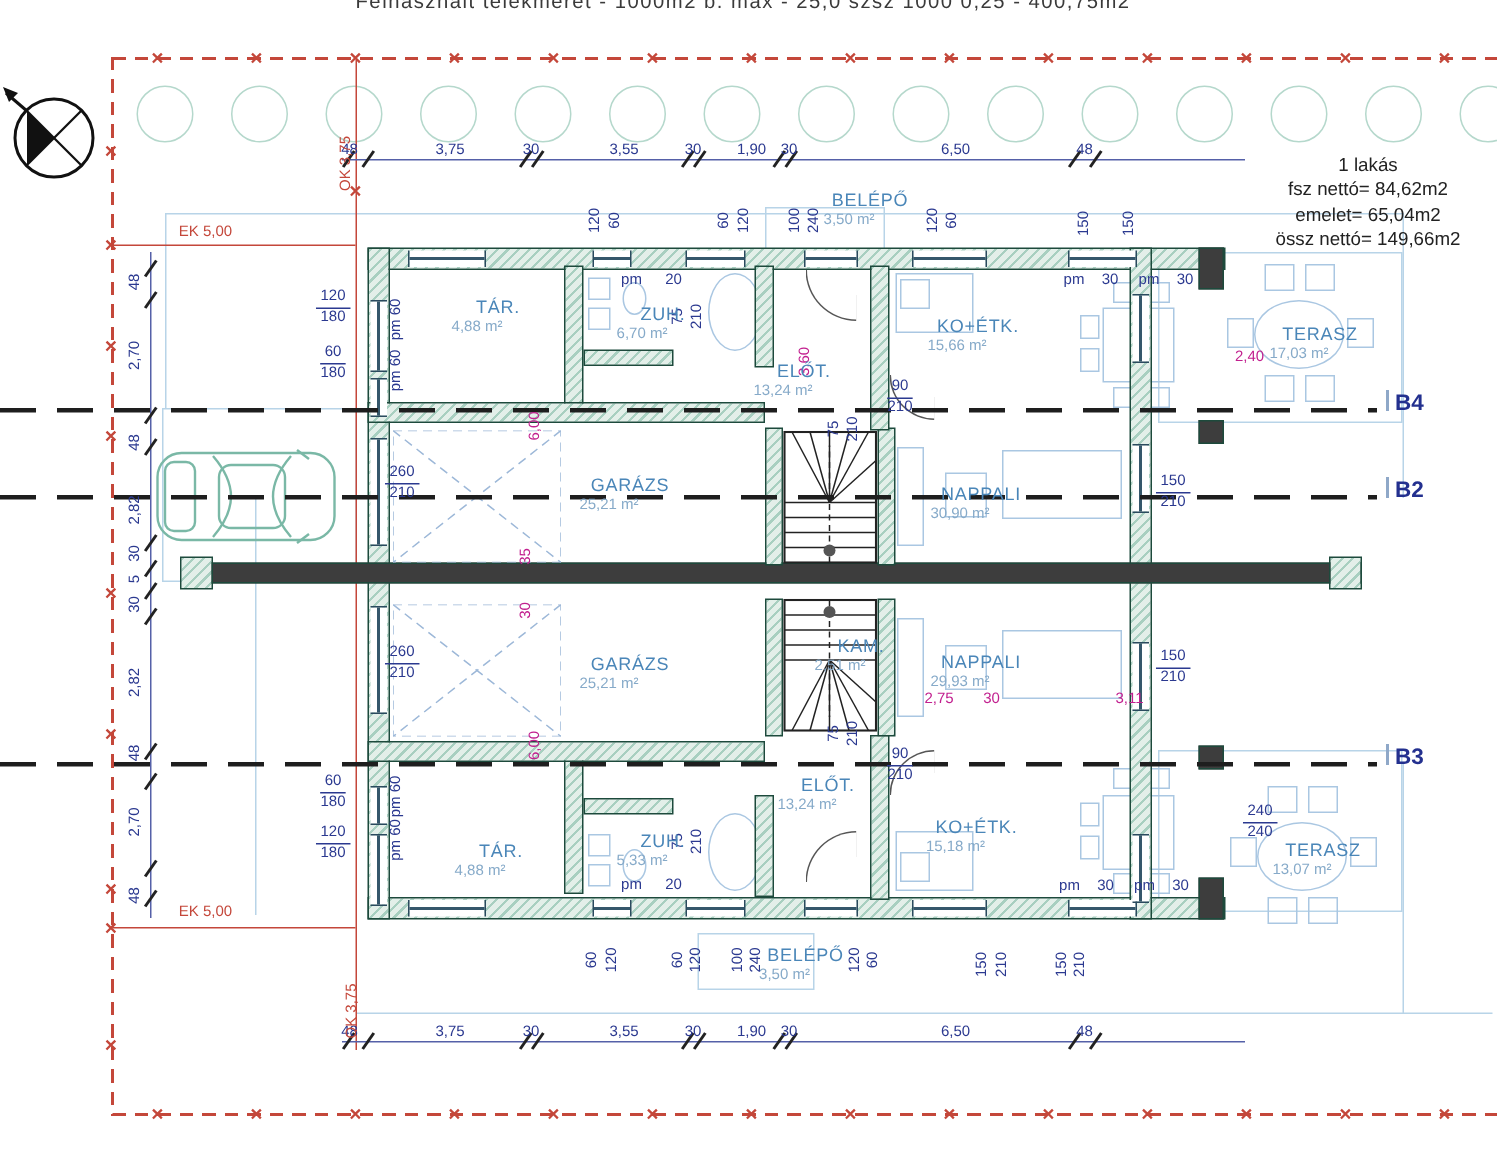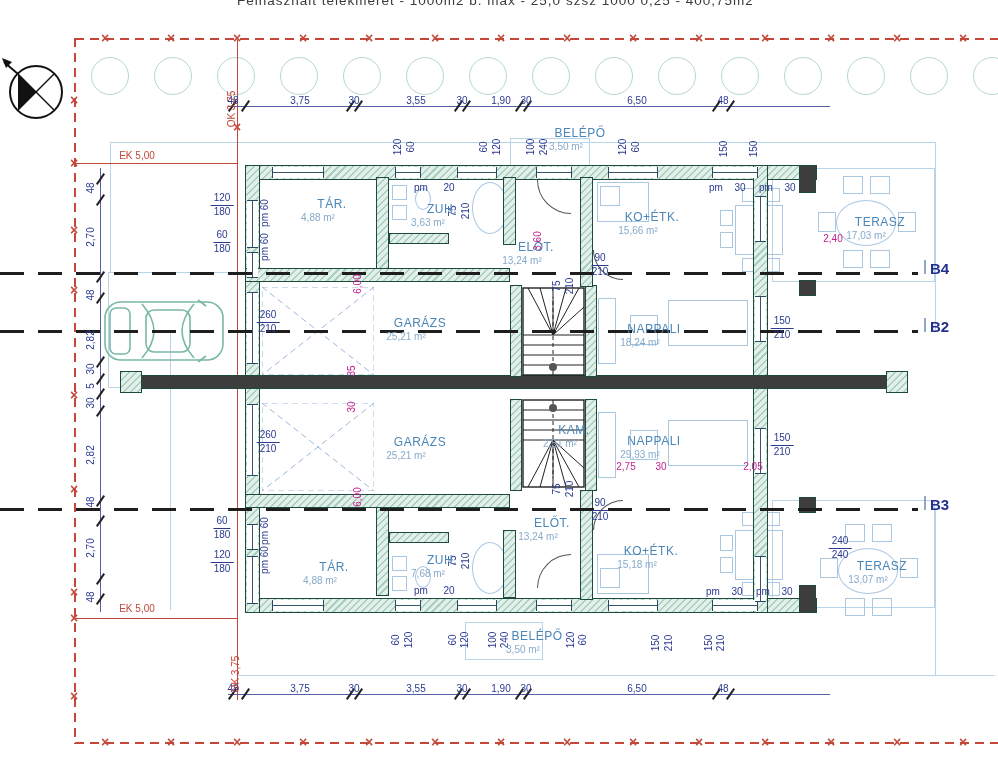--- a/index.html
+++ b/index.html
@@ -47,20 +47,26 @@
   svg{position:absolute;z-index:4;}
   .stair-svg{z-index:4;}
 </style>
 </head>
 <body>
 
 <div id="canvas">
 
   <div id="site-text">Felhasznált telekméret - 1000m2 b. max - 25,0 szsz 1000 0,25 - 400,75m2</div>
 
+  <div id="summary">
+    <div>1 lakás</div>
+    <div>fsz nettó= 84,62m2</div>
+    <div>emelet= 65,04m2</div>
+    <div>össz nettó= 149,66m2</div>
+  </div>
 
   <svg style="left:2px;top:58px;" width="64" height="64" viewBox="0 0 64 64">
     <circle cx="34" cy="34" r="26" fill="none" stroke="#111" stroke-width="2"></circle>
     <line x1="16" y1="16" x2="52" y2="52" stroke="#111" stroke-width="1.5"></line>
     <line x1="52" y1="16" x2="16" y2="52" stroke="#111" stroke-width="1.5"></line>
     <polygon points="34,34 16,16 16,52" fill="#111"></polygon>
     <line x1="16" y1="16" x2="2" y2="4" stroke="#111" stroke-width="2"></line>
     <polygon points="0,0 10,4 4,10" fill="#111"></polygon>
   </svg>
 
@@ -357,21 +363,21 @@
       <div class="tick" style="left: 94px; top: 500px;"></div>
       <div class="tick" style="left: 94px; top: 520px;"></div>
       <div class="tick" style="left: 94px; top: 578px;"></div>
       <div class="tick" style="left: 94px; top: 598px;"></div>
       <div class="room" style="left: 318px; top: 211px;">
         <div class="rn">TÁR.</div>
         <div class="ra">4,88 m²</div>
       </div>
       <div class="room" style="left: 428px; top: 216px;">
         <div class="rn">ZUH.</div>
-        <div class="ra">3,63 m²</div>
+        <div class="ra">6,70 m²</div>
       </div>
       <div class="room" style="left: 522px; top: 254px;">
         <div class="rn">ELŐT.</div>
         <div class="ra">13,24 m²</div>
       </div>
       <div class="room" style="left: 566px; top: 140px;">
         <div class="rn">BELÉPŐ</div>
         <div class="ra">3,50 m²</div>
       </div>
       <div class="room" style="left: 638px; top: 224px;">
@@ -381,41 +387,41 @@
       <div class="room" style="left: 866px; top: 229px;">
         <div class="rn">TERASZ</div>
         <div class="ra">17,03 m²</div>
       </div>
       <div class="room" style="left: 406px; top: 330px;">
         <div class="rn">GARÁZS</div>
         <div class="ra">25,21 m²</div>
       </div>
       <div class="room" style="left: 640px; top: 336px;">
         <div class="rn">NAPPALI</div>
-        <div class="ra">18,24 m²</div>
+        <div class="ra">30,90 m²</div>
       </div>
       <div class="room" style="left: 406px; top: 449px;">
         <div class="rn">GARÁZS</div>
         <div class="ra">25,21 m²</div>
       </div>
       <div class="room" style="left: 560px; top: 437px;">
         <div class="rn">KAM.</div>
         <div class="ra">2,51 m²</div>
       </div>
       <div class="room" style="left: 640px; top: 448px;">
         <div class="rn">NAPPALI</div>
         <div class="ra">29,93 m²</div>
       </div>
       <div class="room" style="left: 538px; top: 530px;">
         <div class="rn">ELŐT.</div>
         <div class="ra">13,24 m²</div>
       </div>
       <div class="room" style="left: 428px; top: 567px;">
         <div class="rn">ZUH.</div>
-        <div class="ra">7,68 m²</div>
+        <div class="ra">5,33 m²</div>
       </div>
       <div class="room" style="left: 320px; top: 574px;">
         <div class="rn">TÁR.</div>
         <div class="ra">4,88 m²</div>
       </div>
       <div class="room" style="left: 637px; top: 558px;">
         <div class="rn">KO+ÉTK.</div>
         <div class="ra">15,18 m²</div>
       </div>
       <div class="room" style="left: 523px; top: 643px;">
@@ -527,20 +533,20 @@
       <div class="t" style="left: 737px; top: 591px;">30</div>
       <div class="t" style="left: 763px; top: 591px;">pm</div>
       <div class="t" style="left: 787px; top: 591px;">30</div>
       <div class="t rot cm" style="left: 537px; top: 241px;">3,60</div>
       <div class="t rot cm" style="left: 357px; top: 284px;">6,00</div>
       <div class="t rot cm" style="left: 357px; top: 497px;">6,00</div>
       <div class="t rot cm" style="left: 351px; top: 371px;">35</div>
       <div class="t rot cm" style="left: 351px; top: 407px;">30</div>
       <div class="t cm" style="left: 626px; top: 466px;">2,75</div>
       <div class="t cm" style="left: 661px; top: 466px;">30</div>
-      <div class="t cm" style="left: 753px; top: 466px;">2,05</div>
+      <div class="t cm" style="left: 753px; top: 466px;">3,11</div>
       <div class="t cm" style="left: 833px; top: 238px;">2,40</div>
       <div class="t cr" style="left: 137px; top: 155px;">EK 5,00</div>
       <div class="t cr" style="left: 137px; top: 608px;">EK 5,00</div>
       <div class="t rot cr" style="left: 231px; top: 109px;">OK 3,75</div>
       <div class="t rot cr" style="left: 235px; top: 674px;">OK 3,75</div>
     </div>
 </div>
 
 </body></html>

